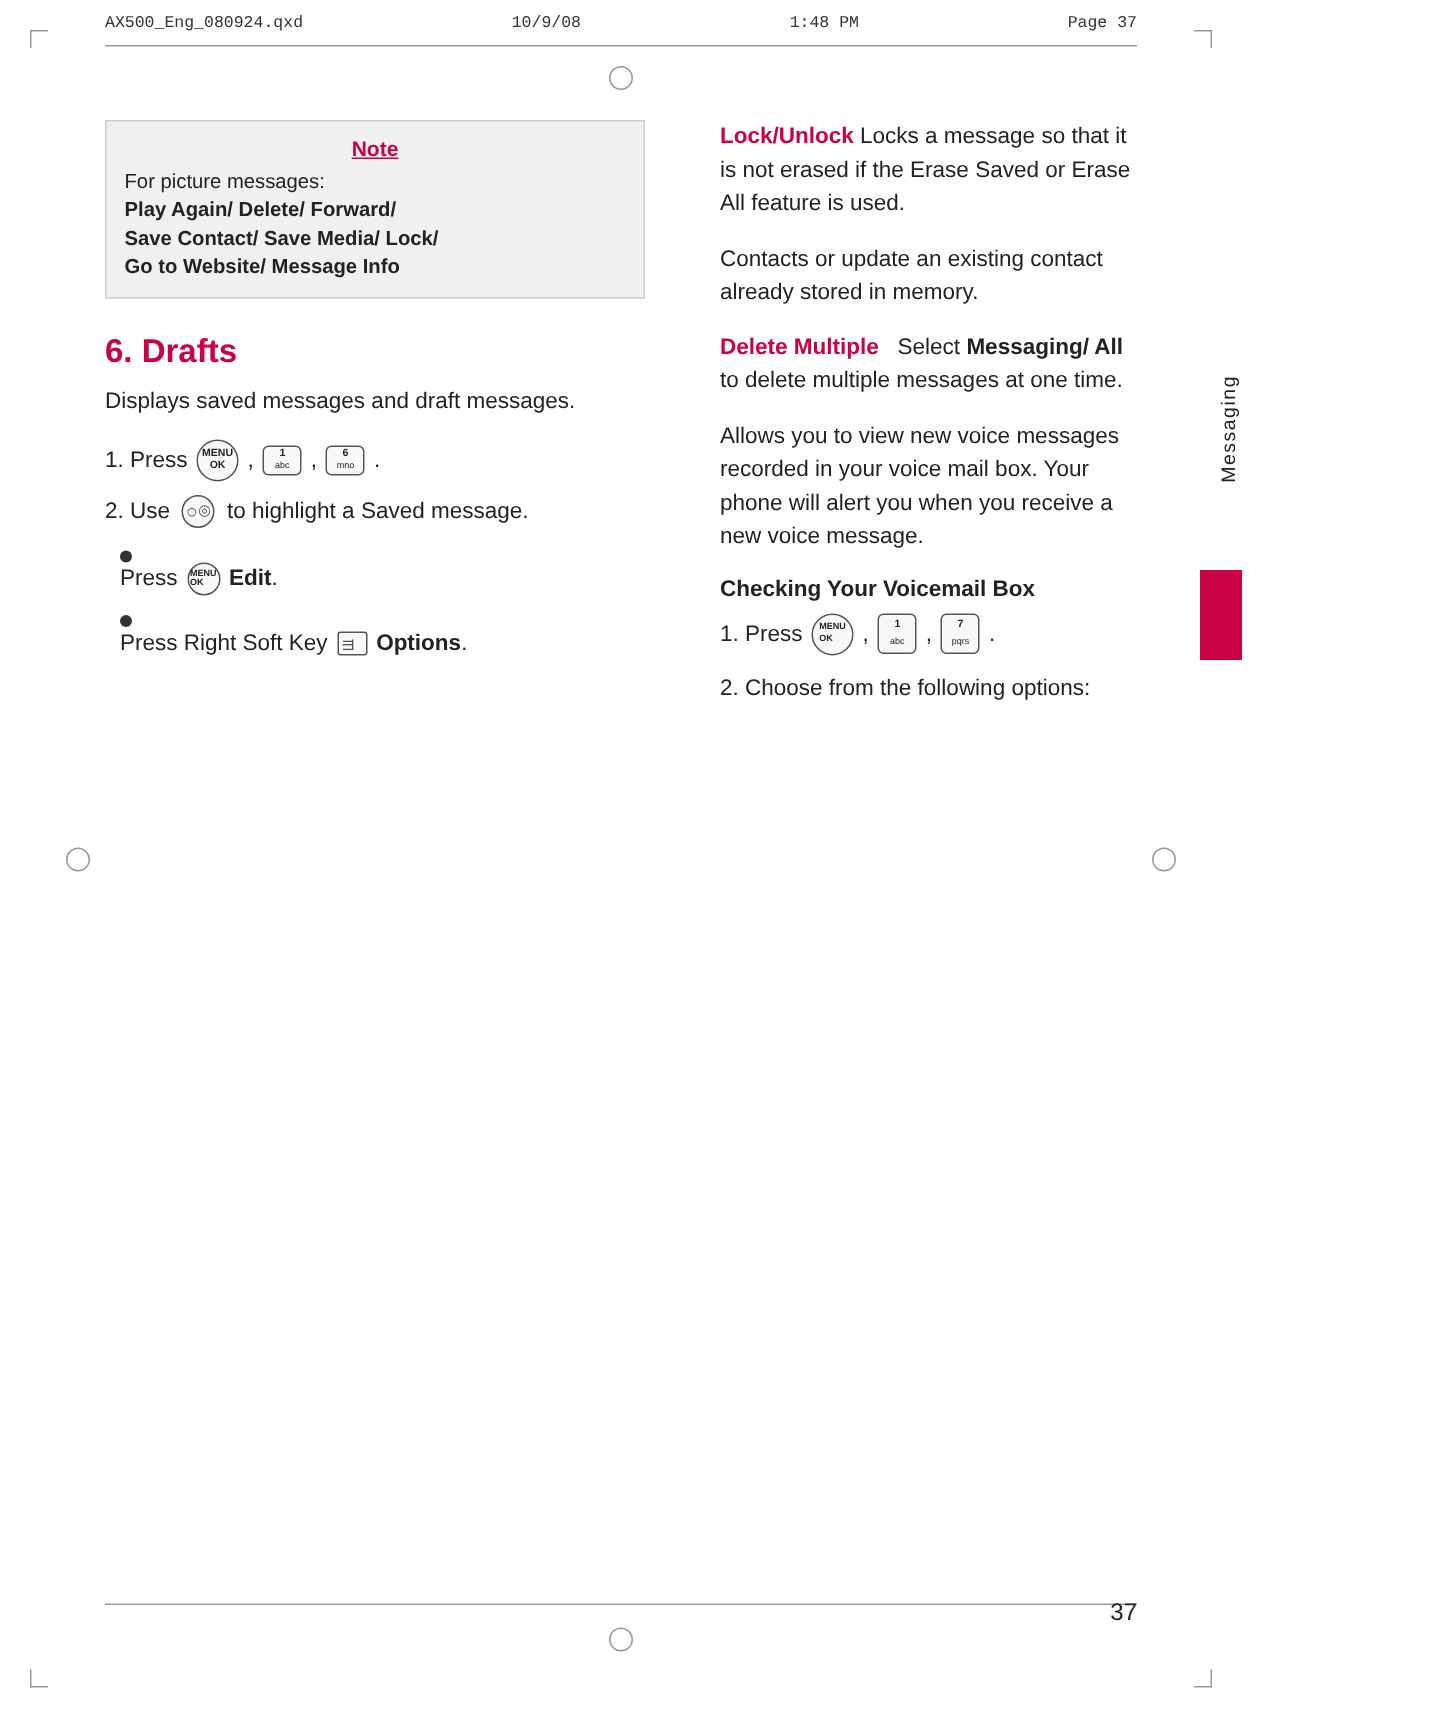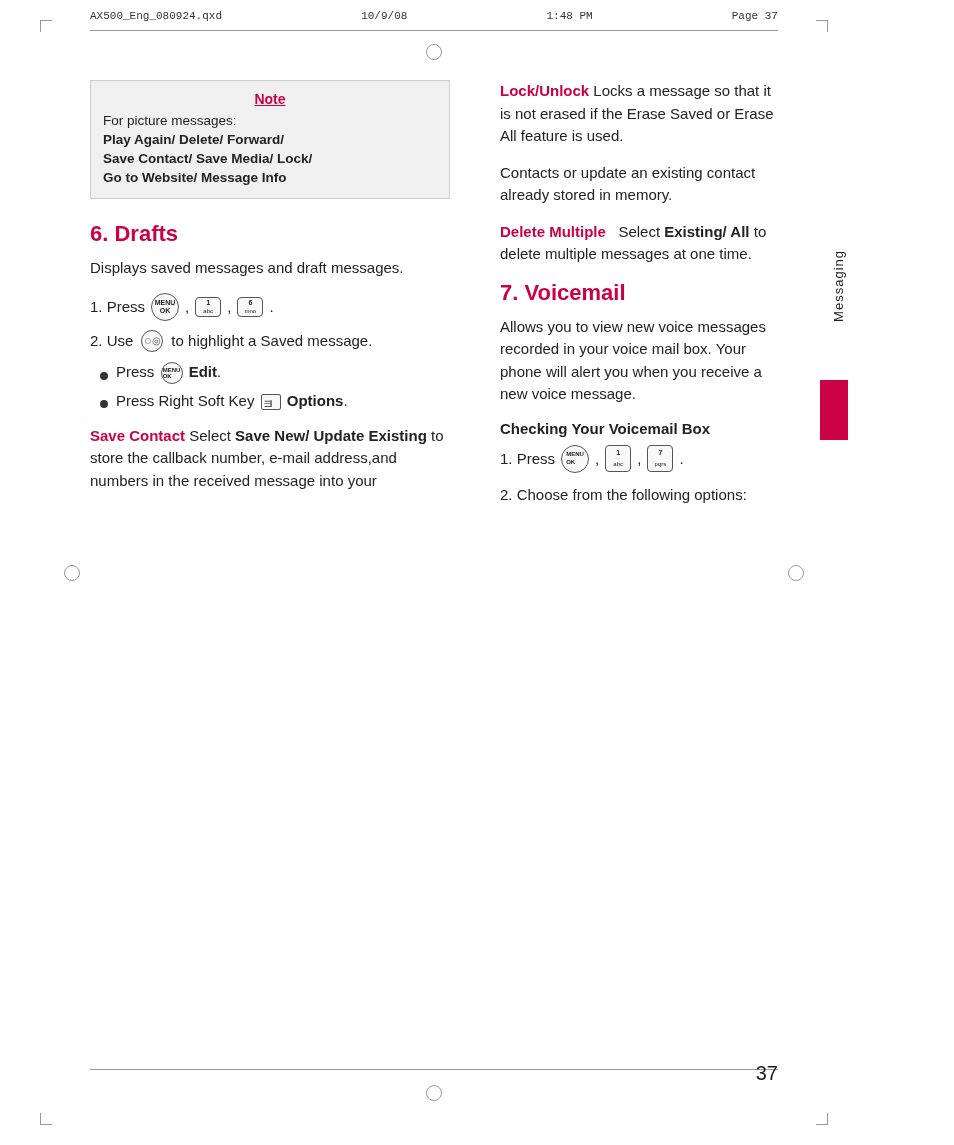--- a/index.html
+++ b/index.html
@@ -13,21 +13,20 @@
       color: #222;
       position: relative;
       overflow: hidden;
     }
 
     .page-container {
       width: 828px;
       height: 1145px;
       position: relative;
       padding: 0;
-      margin-left: 20px;
     }
 
     
     .reg-mark {
       position: absolute;
       width: 16px;
       height: 16px;
       border: 1px solid #999;
       border-radius: 50%;
       background: white;
@@ -193,24 +192,25 @@
       color: #555;
     }
 
     
     .bullet-list {
       margin: 8px 0 12px 10px;
     }
 
     .bullet-item {
       display: flex;
-      align-items: center;
+      align-items: flex-start;
       margin-bottom: 6px;
       font-size: 15px;
       line-height: 1.5;
+      flex-direction: column;
     }
 
     .bullet-dot {
       width: 8px;
       height: 8px;
       background: #333;
       border-radius: 50%;
       margin-top: 6px;
       margin-right: 8px;
       flex-shrink: 0;
@@ -261,21 +261,21 @@
       font-size: 13px;
       color: #222;
       letter-spacing: 1px;
     }
 
     
     .page-number {
       position: absolute;
       bottom: 60px;
       right: 70px;
-      font-size: 20px;
+      font-size: 16px;
       color: #222;
     }
 
     
     .bottom-rule {
       position: absolute;
       bottom: 75px;
       left: 70px;
       right: 70px;
       height: 1px;
@@ -397,47 +397,40 @@
             <span>Press Right Soft Key</span>
             <span class="softkey-icon" style="display:inline-block; width:20px; height:16px; border:1px solid #555; background:#f8f8f8; vertical-align:middle; margin:0 2px; position:relative; border-radius:2px;">
               <span style="position:absolute; top:1px; left:2px; font-size:10px;">⊣</span>
             </span>
             <strong>Options</strong>.
           </div>
         </div>
       </div>
 
 
-      <div class="section-body">
-        <span class="red-label">Save Contact</span>
-        <span>Select</span>
-        <strong>Save New/ Update Existing</strong>
-        <span>to store the callback number, e-mail address,and numbers in the received message into your</span>
-      </div>
 
     </div>
 
     <div class="right-col">
 
       <div class="section-body">
         <span class="red-label">Lock/Unlock</span>
         <span>Locks a message so that it is not erased if the Erase Saved or Erase All feature is used.</span>
       </div>
 
       <div class="section-body" style="margin-top: 0;">Contacts or update an existing contact already stored in memory.</div>
 
       <div class="section-body">
         <span class="red-label">Delete Multiple</span>
         <span>&nbsp;</span>
         <span>Select</span>
-        <strong>Existing/ All</strong>
+        <strong>Messaging/ All</strong>
         <span>to delete multiple messages at one time.</span>
       </div>
 
-      <div class="section-heading" style="margin-top:10px;">7. Voicemail</div>
 
       <div class="section-body">Allows you to view new voice messages recorded in your voice mail box. Your phone will alert you when you receive a new voice message.</div>
 
       <div class="subsection-heading">Checking Your Voicemail Box</div>
 
       <div class="step-line" style="margin-bottom:10px;">
         <span>1. Press</span>
         <span class="key-btn-circle" style="font-size:7px; width:28px; height:28px;">
             <span style="font-size:6px; font-weight:bold; line-height:1.2;">MENU<br>OK</span>
           </span>

